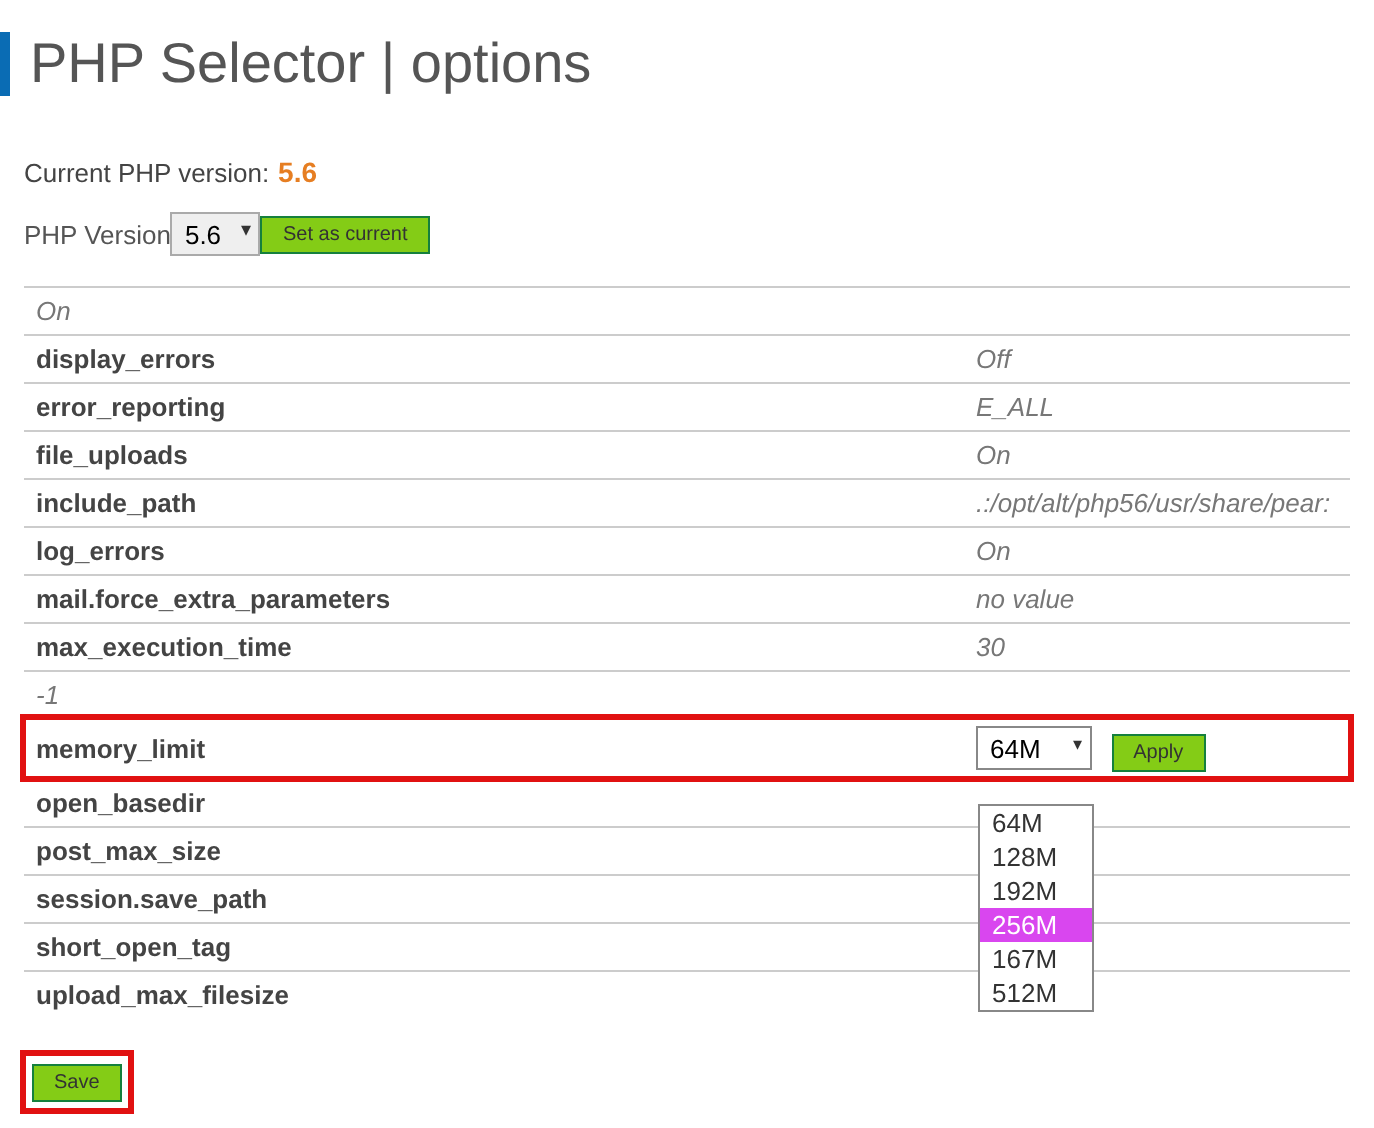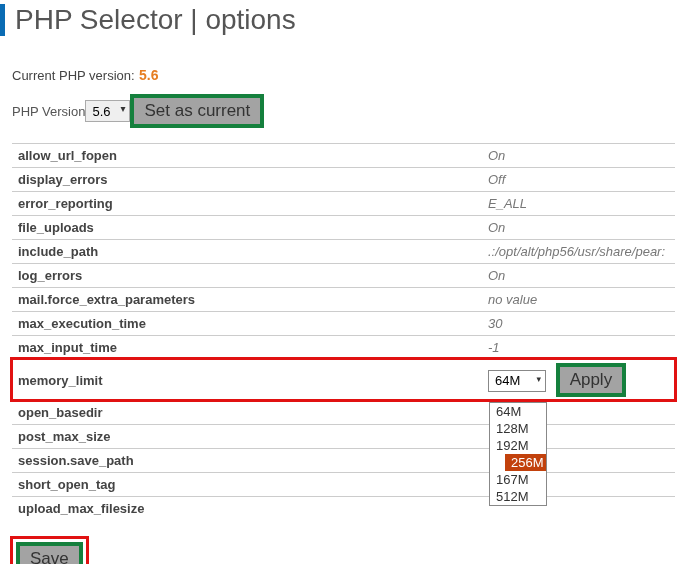--- a/index.html
+++ b/index.html
@@ -8,21 +8,21 @@
       background: #fff;
       color: #333;
       width: 687px;
       height: 564px;
       overflow: hidden;
       position: relative;
     }
     .header {
       border-left: 5px solid #0a6cb4;
       padding-left: 10px;
-      margin: 4px 0 30px 0;
+      margin: 16px 0 30px 0;
     }
     .header h1 {
       font-size: 28px;
       font-weight: 400;
       color: #555;
     }
     .section {
       padding: 0 12px;
     }
     .current-row {
@@ -62,24 +62,24 @@
     .select-wrap::after {
       content: "▾";
       position: absolute;
       right: 5px;
       top: 3px;
       font-size: 10px;
       color: #333;
       pointer-events: none;
     }
     .btn {
-      background: #a3a3a3;
-      border: 4px solid #15803d;
+      background: #84cc16;
+      border: 1px solid #15803d;
       padding: 3px 10px;
-      font-size: 17px;
+      font-size: 10px;
       cursor: pointer;
       color: #333;
     }
     .opt-table {
       width: 100%;
       position: relative;
     }
     .opt-row {
       display: flex;
       border-top: 1px solid #ccc;
@@ -143,23 +143,22 @@
       background: #fff;
       border: 1px solid #888;
       font-size: 13px;
       z-index: 100;
     }
     .dd-item {
       padding: 1px 6px;
       cursor: pointer;
     }
     .dd-item.sel {
-      background: #c2410c;
+      background: #d946ef;
       color: #fff;
-      margin-left: 15px;
     }
     .save-wrap {
       margin-top: 18px;
       padding: 4px;
       display: inline-block;
     }
   </style>
 </head>
 <body>
 
@@ -178,21 +177,20 @@
     <span class="select-wrap">
       <select class="select">
         <option>5.6</option>
       </select>
     </span>
     <button class="btn">Set as current</button>
   </div>
 
   <div class="opt-table">
     <div class="opt-row">
-      <div class="opt-key">allow_url_fopen</div>
       <div class="opt-val">On</div>
     </div>
     <div class="opt-row">
       <div class="opt-key">display_errors</div>
       <div class="opt-val">Off</div>
     </div>
     <div class="opt-row">
       <div class="opt-key">error_reporting</div>
       <div class="opt-val">E_ALL</div>
     </div>
@@ -210,21 +208,20 @@
     </div>
     <div class="opt-row">
       <div class="opt-key">mail.force_extra_parameters</div>
       <div class="opt-val">no value</div>
     </div>
     <div class="opt-row">
       <div class="opt-key">max_execution_time</div>
       <div class="opt-val">30</div>
     </div>
     <div class="opt-row">
-      <div class="opt-key">max_input_time</div>
       <div class="opt-val">-1</div>
     </div>
 
     <div class="mem-row hl-red">
       <div class="opt-key">memory_limit</div>
       <div>
         <span class="mem-select-wrap">
           <select class="mem-select">
             <option>64M</option>
           </select>

